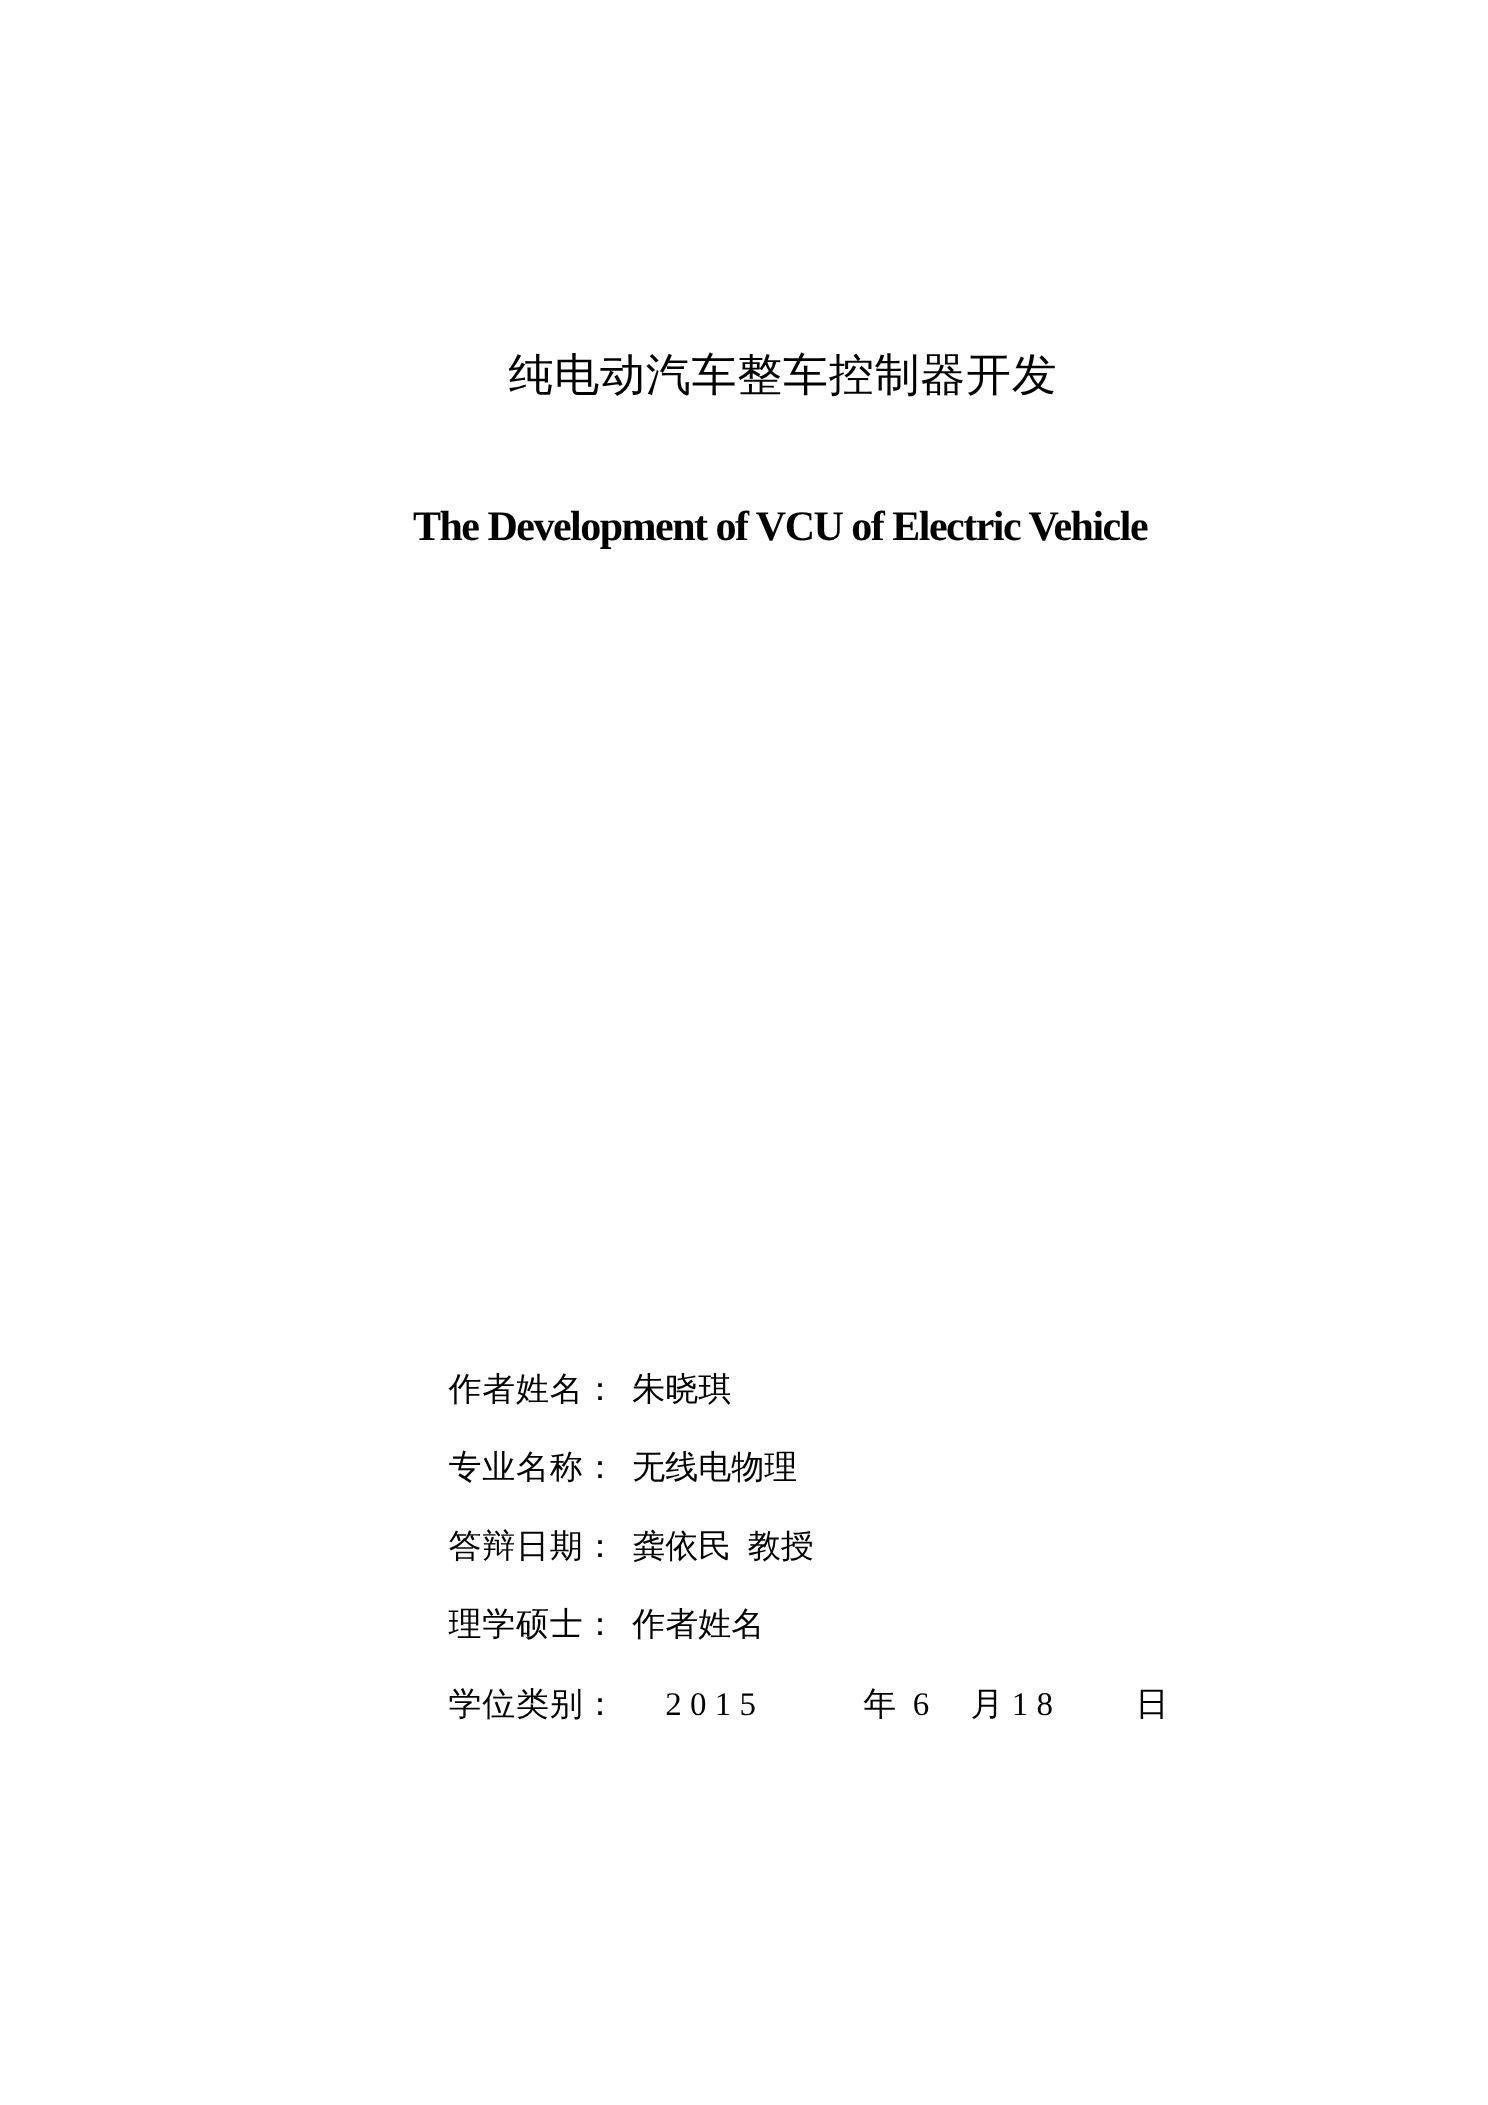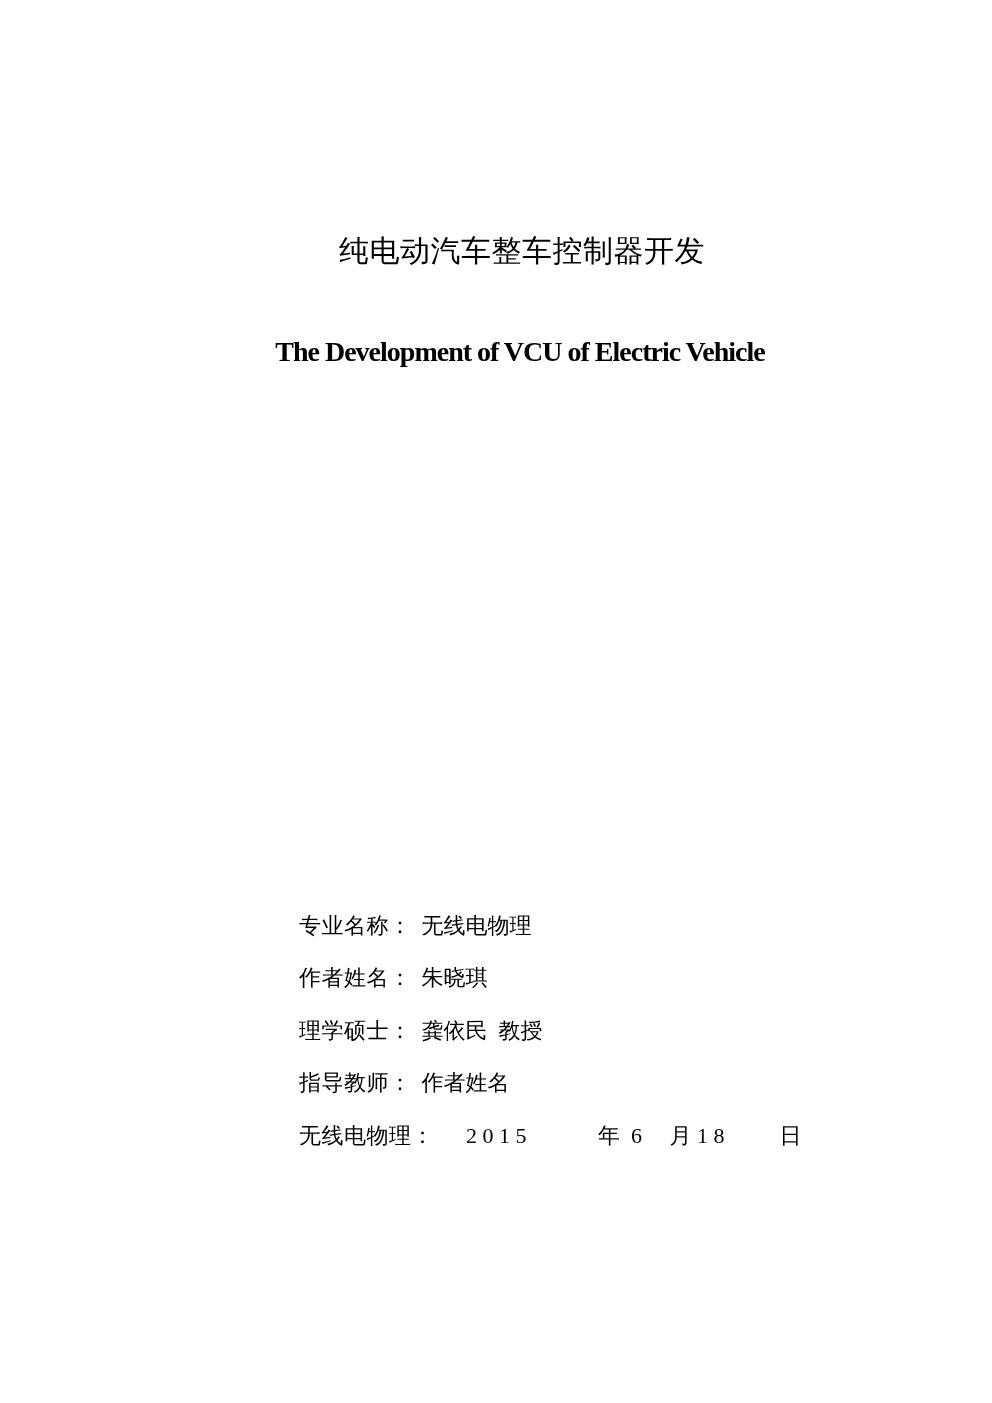--- a/index.html
+++ b/index.html
@@ -68,34 +68,34 @@
 
 <div class="page">
 
   <div class="title-zh">纯电动汽车整车控制器开发</div>
 
   <div class="title-en">The Development of VCU of Electric Vehicle</div>
 
   <div class="info-block">
 
     <div class="info-row">
+      <span class="info-label">作者姓名：</span><span class="info-value">朱晓琪</span>
+    </div>
+
+    <div class="info-row">
       <span class="info-label">专业名称：</span><span class="info-value">无线电物理</span>
     </div>
 
     <div class="info-row">
-      <span class="info-label">作者姓名：</span><span class="info-value">朱晓琪</span>
+      <span class="info-label">答辩日期：</span><span class="info-value">龚依民  教授</span>
     </div>
 
     <div class="info-row">
-      <span class="info-label">理学硕士：</span><span class="info-value">龚依民  教授</span>
+      <span class="info-label">理学硕士：</span><span class="info-value">作者姓名</span>
     </div>
 
     <div class="info-row">
-      <span class="info-label">指导教师：</span><span class="info-value">作者姓名</span>
-    </div>
-
-    <div class="info-row">
-      <span class="info-label">无线电物理：</span><span class="info-value">    2 0 1 5             年  6     月 1 8          日</span>
+      <span class="info-label">学位类别：</span><span class="info-value">    2 0 1 5             年  6     月 1 8          日</span>
     </div>
 
   </div>
 
 </div>
 
 </body></html>

